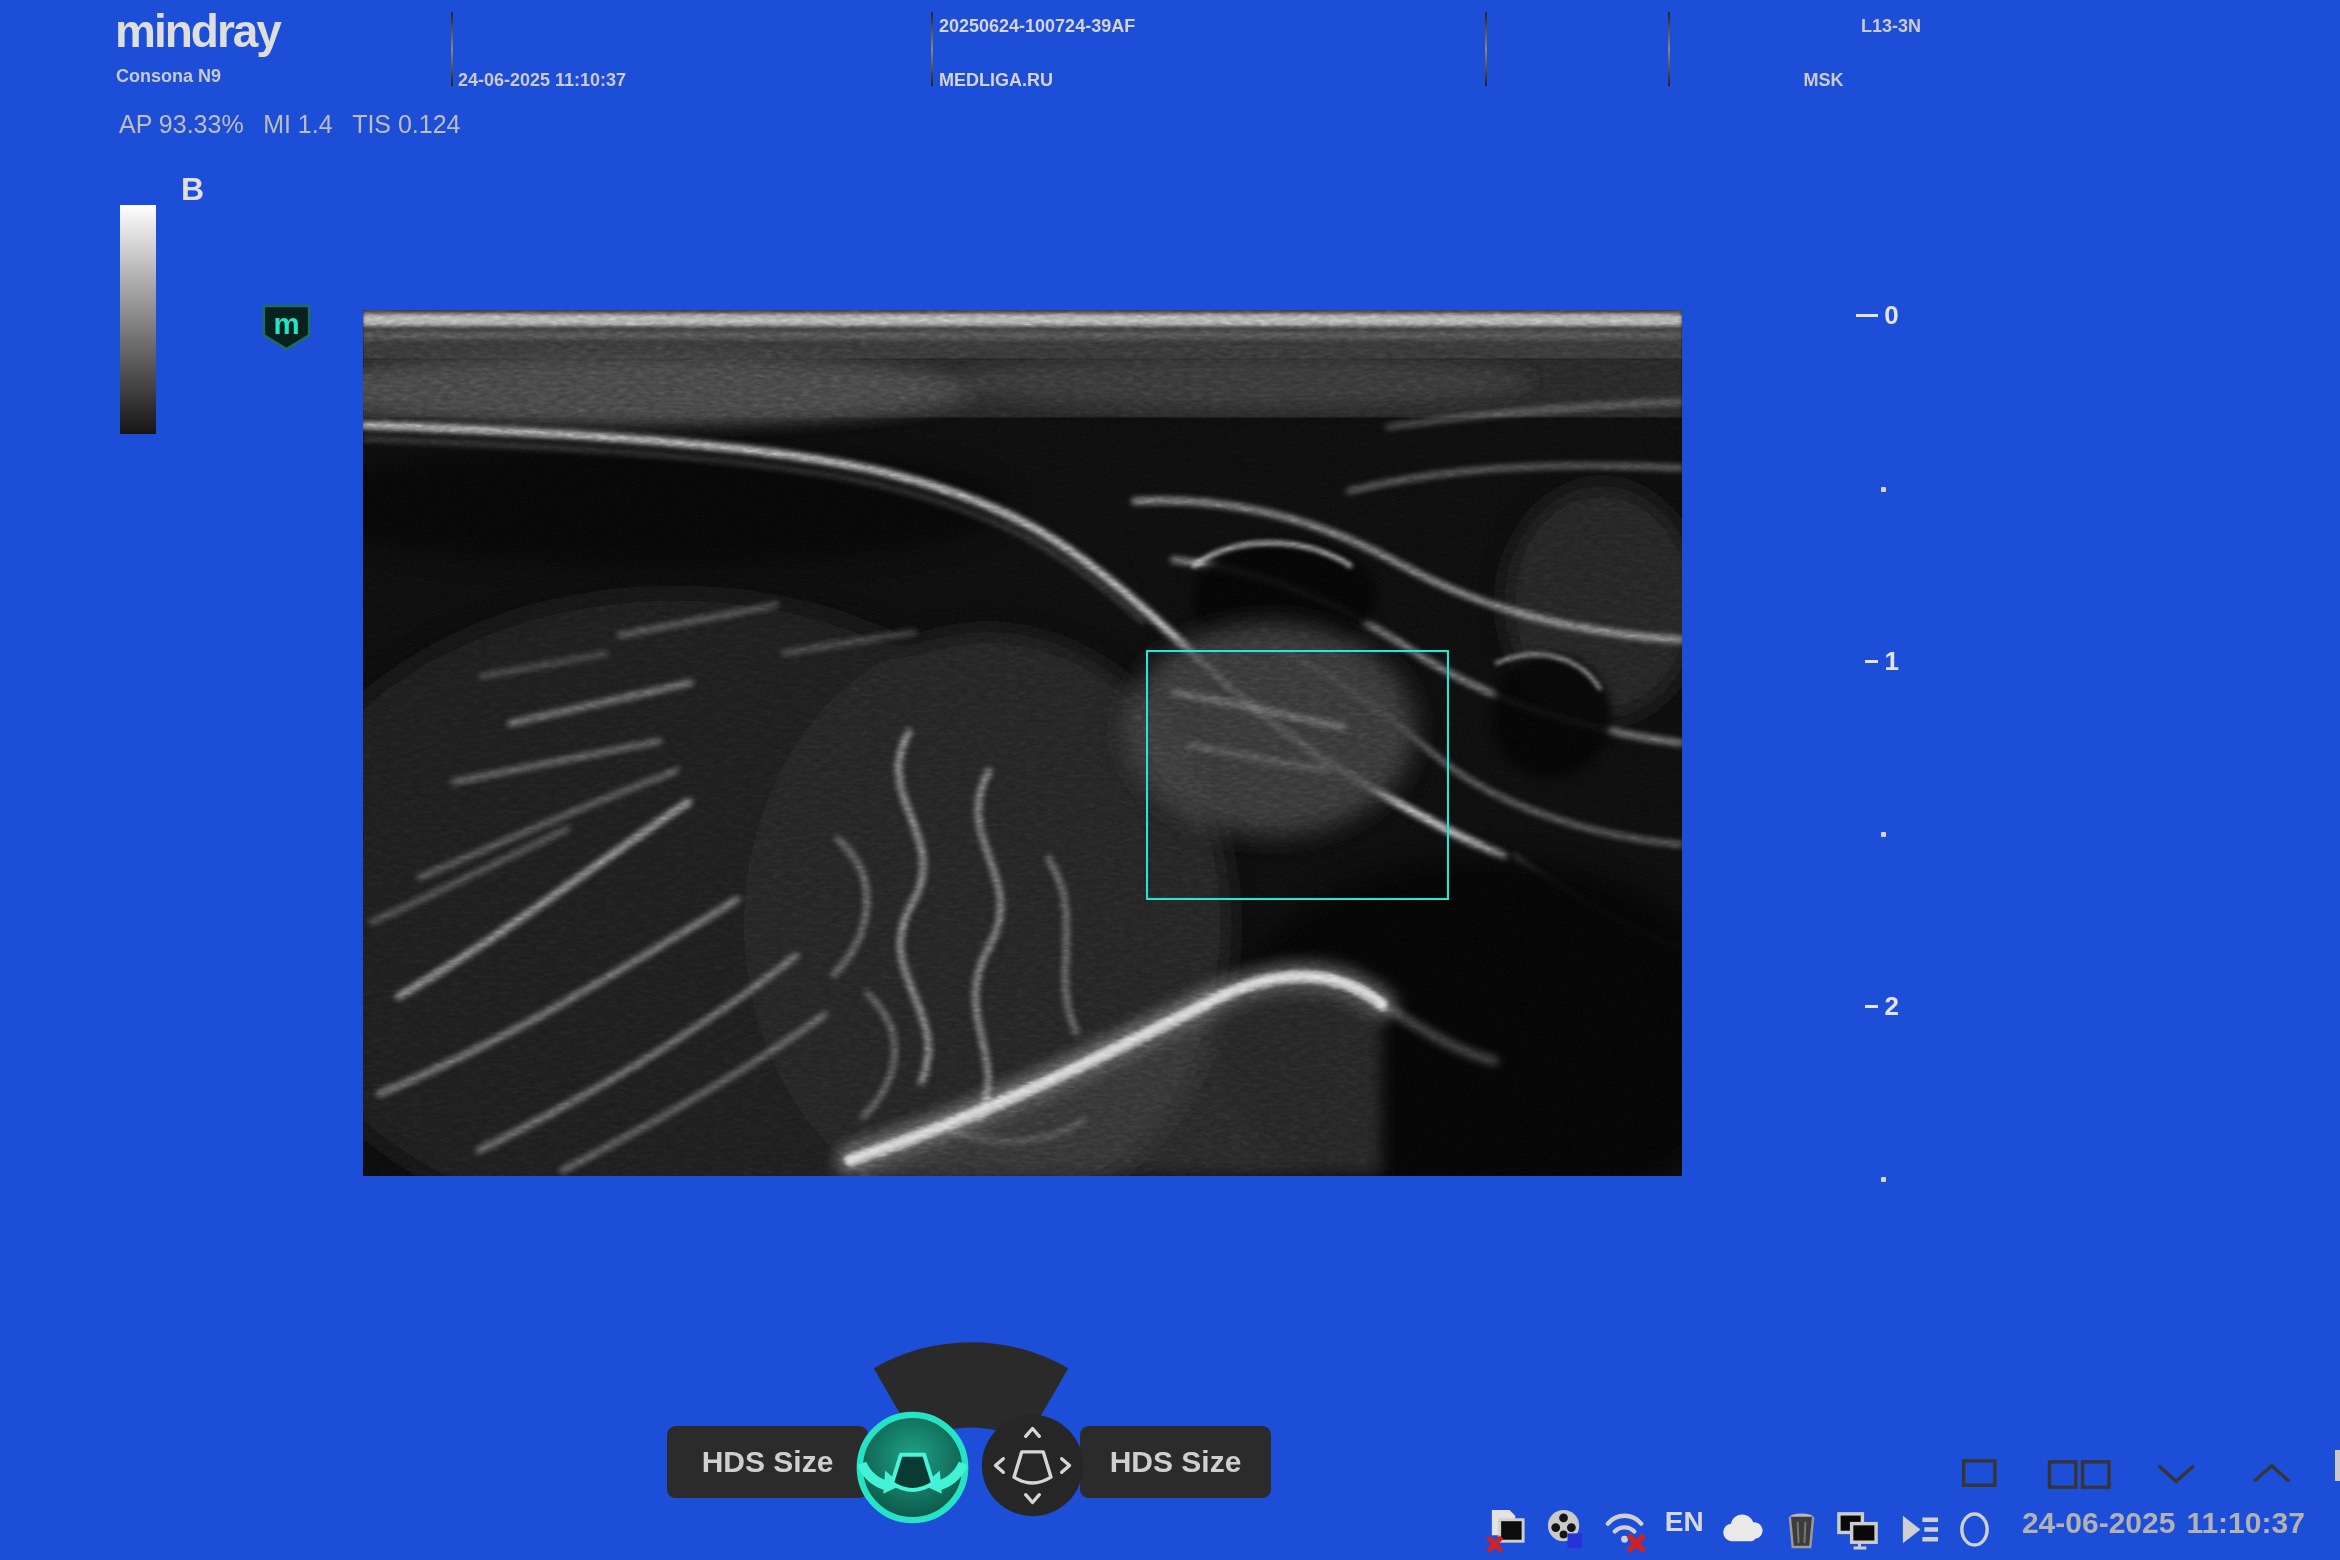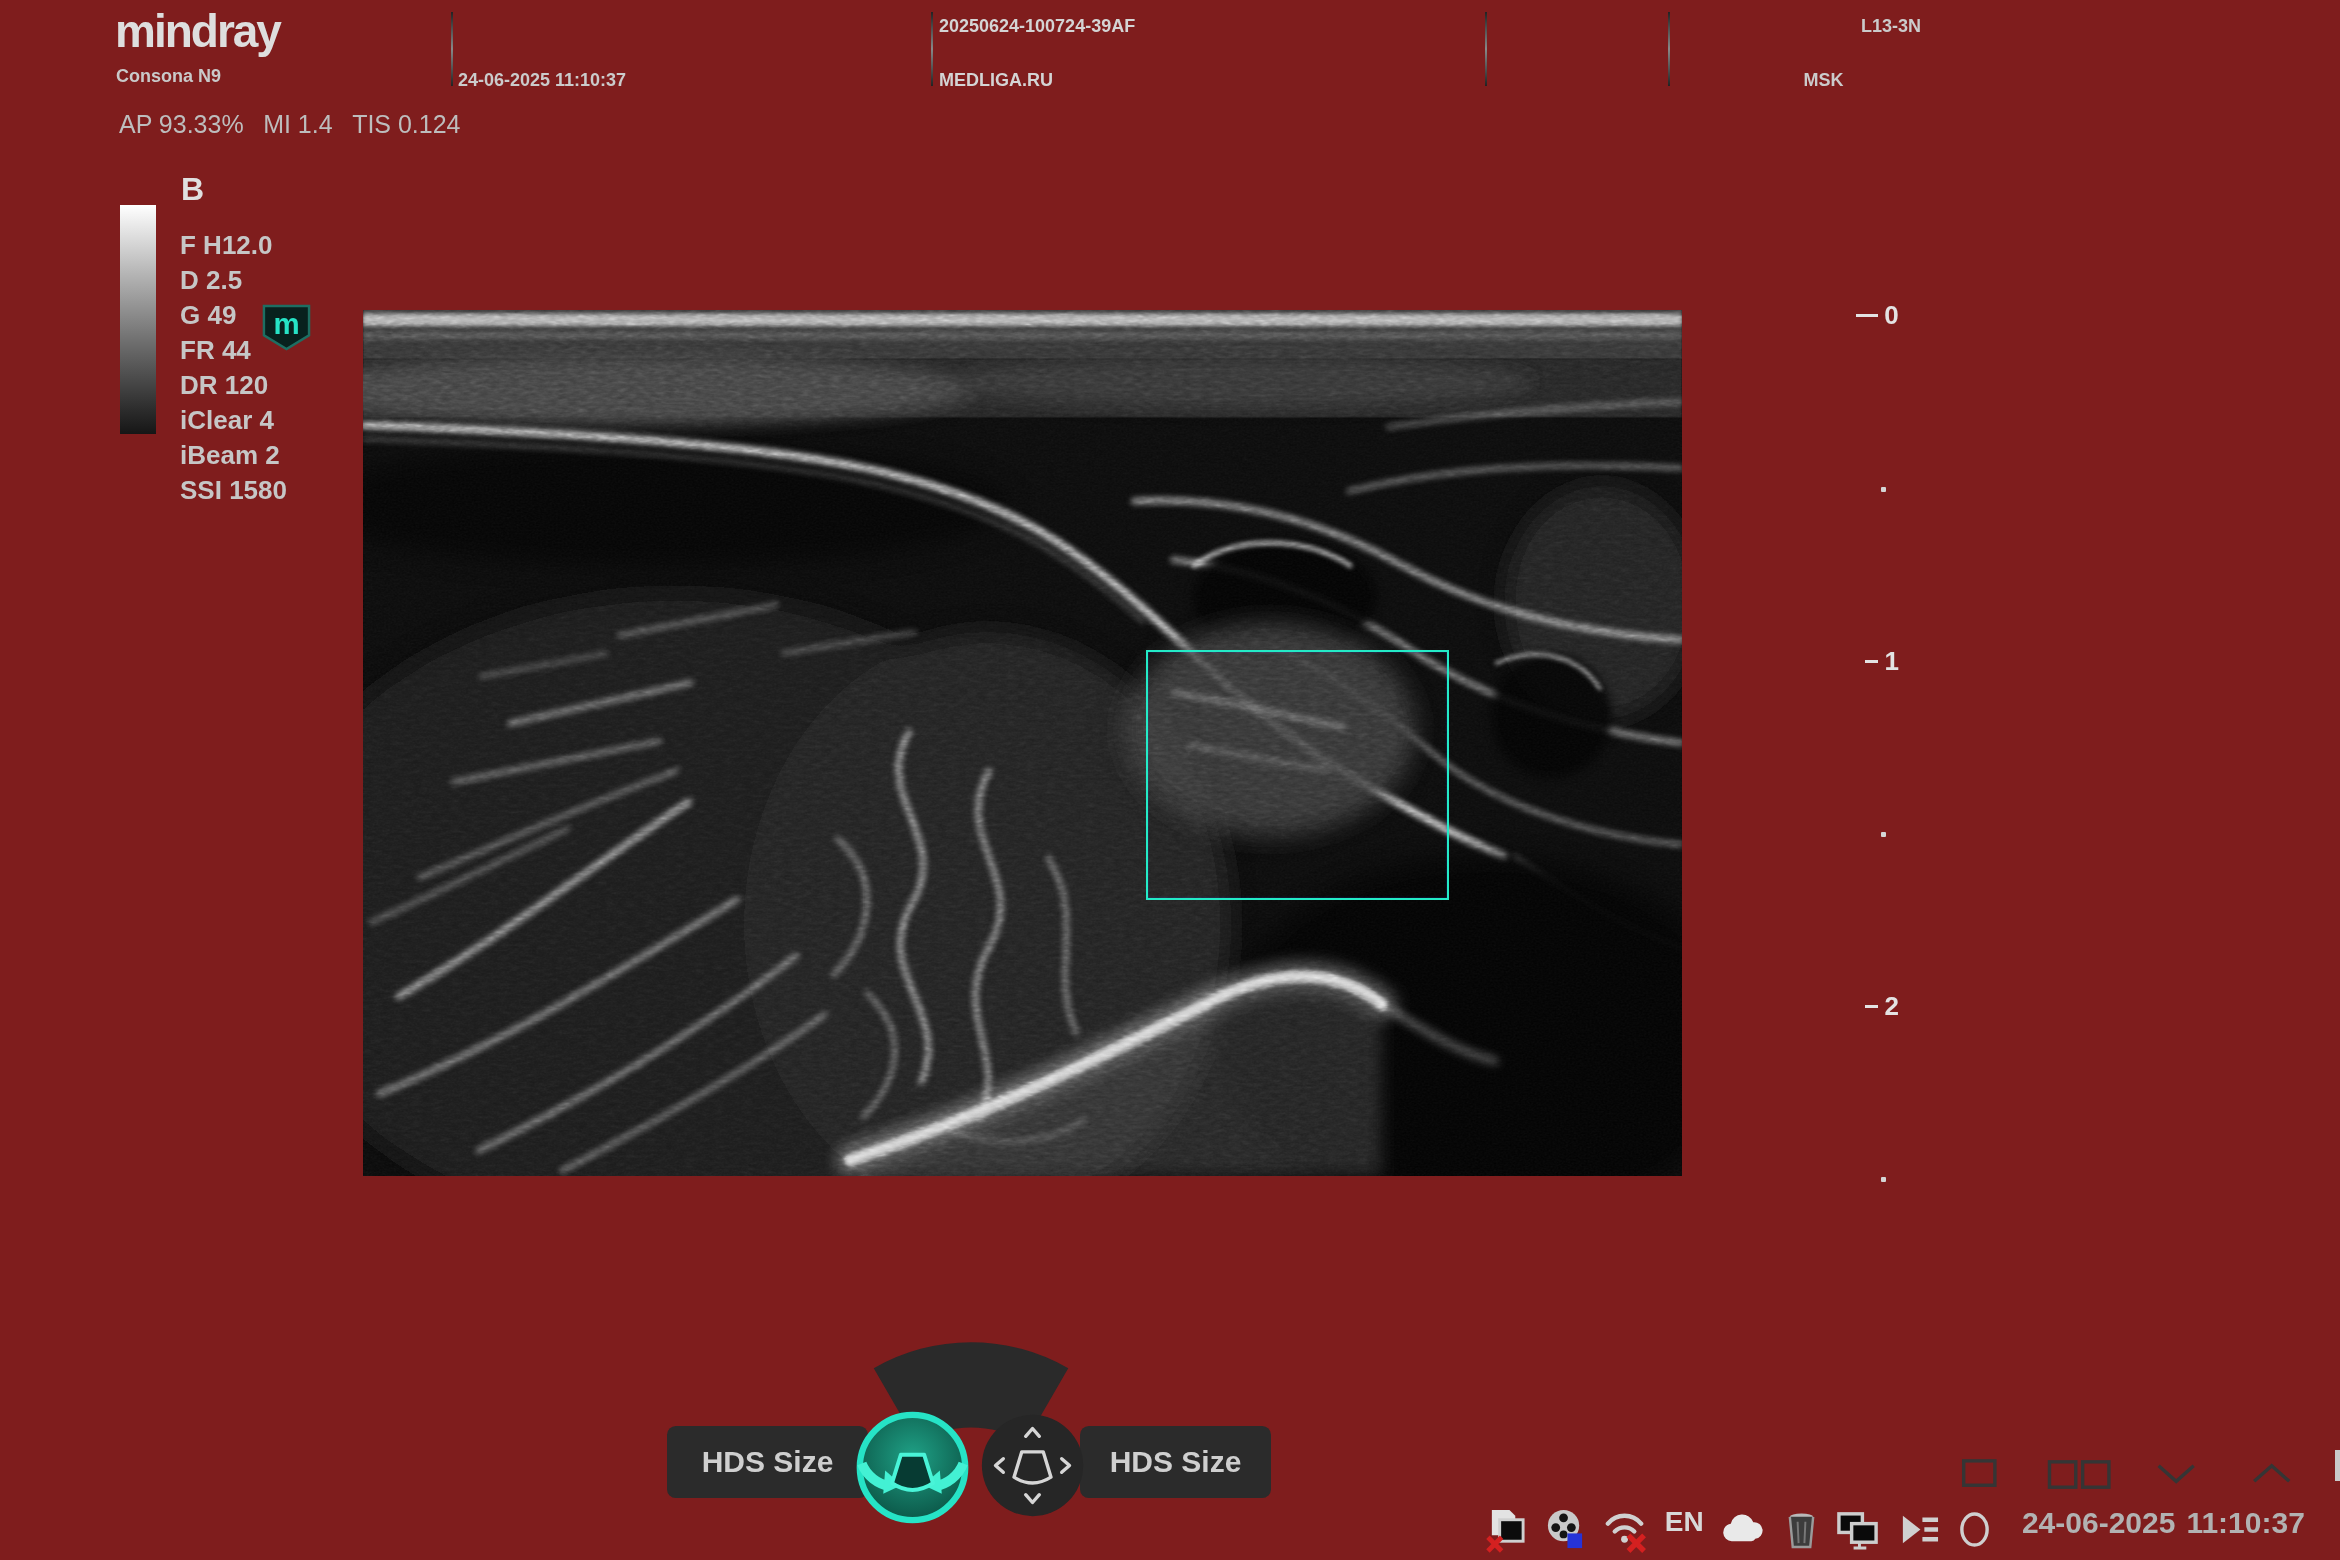--- a/index.html
+++ b/index.html
@@ -1,17 +1,17 @@
 <!DOCTYPE html>
 <html style="--accent: #26E3C6; --roi: #23EBC6; --error: #D42020; --badge: #2633D8;"><head>
 <meta charset="utf-8">
 <style>
   html,body{margin:0;padding:0;background:#000;}
   .screen{
-    position:relative;width:2341px;height:1560px;background:#7f1d1d;overflow:hidden;
+    position:relative;width:2341px;height:1560px;background:#1d4ed8;overflow:hidden;
     font-family:"Liberation Sans", sans-serif;color:#c9c9c9;
   }
   .abs{position:absolute;}
   
   .brand{left:115px;top:3.9px;font-size:46px;font-weight:bold;color:#dedede;letter-spacing:-2px;}
   .model{left:116px;top:66px;font-size:18px;font-weight:bold;color:#c9c9c9;}
   .hdr-divider{width:2px;height:74px;top:11.7px;background:linear-gradient(#222,#888,#222);}
   .hdr-text{font-size:18px;font-weight:bold;color:#cbcbcb;white-space:nowrap;}
   .hdr-datetime{left:458px;top:70px;}
   .exam-id{left:939px;top:15.6px;color:#d4d4d4;}
@@ -65,30 +65,20 @@
 
   <div class="abs acoustic">
     <span>AP 93.33%</span>
     <span>MI 1.4</span>
     <span>TIS 0.124</span>
   </div>
 
   <div class="abs mode-b">B</div>
   <div class="abs graybar"></div>
 
-  <div class="abs params">
-    <div>F H12.0</div>
-    <div>D 2.5</div>
-    <div>G 49</div>
-    <div>FR 44</div>
-    <div>DR 120</div>
-    <div>iClear 4</div>
-    <div>iBeam 2</div>
-    <div>SSI 1580</div>
-  </div>
 
   <svg class="abs m-badge" width="55" height="51" viewBox="0 0 56 52">
     <path d="M5,4 H51 V34 L28,48 L5,34 Z" fill="#08211e" stroke="#1d6e62" stroke-width="2.5"></path>
     <text x="28" y="33" text-anchor="middle" font-family="Liberation Sans, sans-serif" font-size="30" font-weight="bold" fill="var(--accent,#26E3C6)">m</text>
   </svg>
 
   <svg class="abs us-wrap" width="1319" height="866" viewBox="0 0 1352 888">
     <defs>
       <filter id="b2" x="-40%" y="-40%" width="180%" height="180%">
           <feGaussianBlur stdDeviation="2"></feGaussianBlur>

